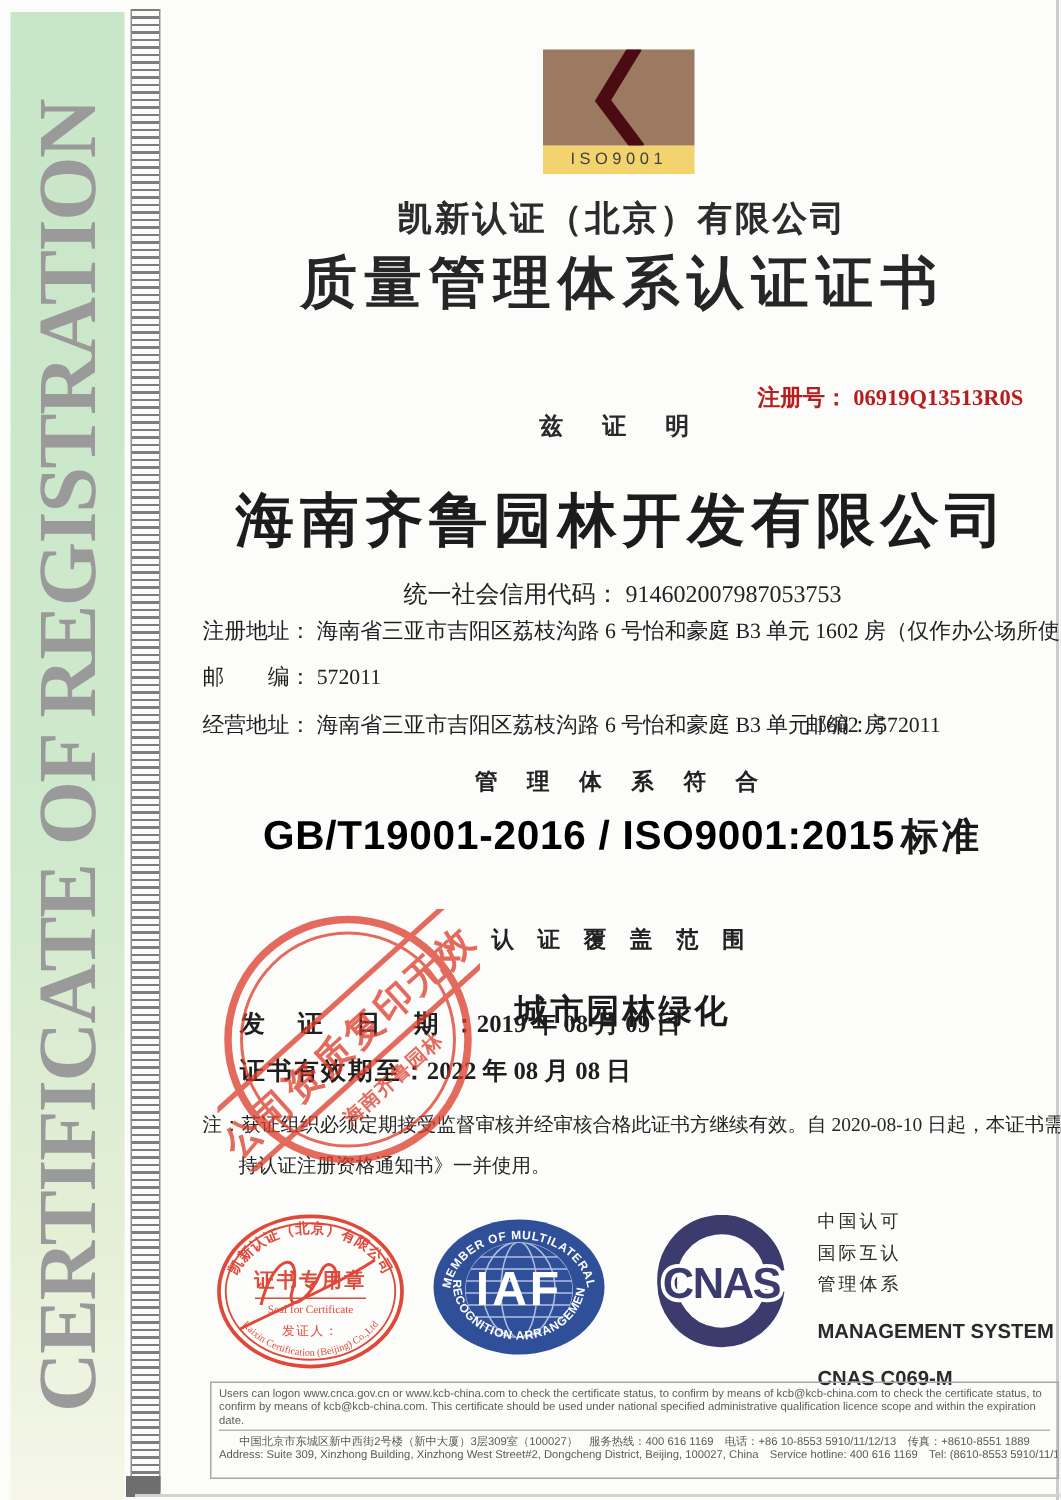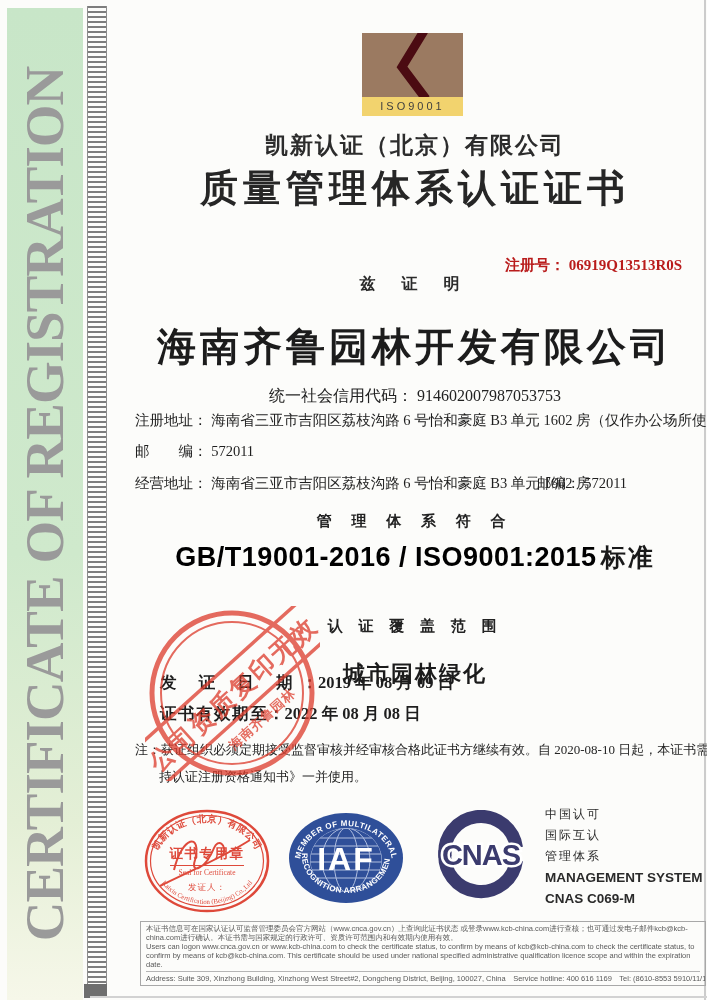--- a/index.html
+++ b/index.html
@@ -65,21 +65,21 @@
   .noteline { position:absolute; font-size:13px; color:#252525; white-space:nowrap; }
   .note1 { left:135px; top:741px; } .note2 { left:159px; top:768px; }
 
   
   .stamp-invalid { position:absolute; left:145px; top:606px; z-index:6; }
   .seal { position:absolute; left:142px; top:808px; }
   .iaf { position:absolute; left:287px; top:812px; }
   .cnas { position:absolute; left:427px; top:810px; }
   .accred { position:absolute; left:545px; top:806px; line-height:17px; }
   .accred .cn { font-size:12px; color:#2a2a2a; letter-spacing:2px; margin-bottom:4px; }
-  .accred .en { font-family:"Liberation Sans","DejaVu Sans",sans-serif; font-weight:bold; font-size:13.5px; color:#2a2a2a; margin-top:4px; }
+  .accred .en { font-family:"Liberation Sans","DejaVu Sans",sans-serif; font-weight:bold; font-size:13.5px; color:#2a2a2a; margin-top:14px; }
 
   
   .finebox {
     position:absolute; left:140px; top:921px; width:566px; height:65px;
     border:1px solid #a8a8a8; box-sizing:border-box; padding:2px 5px;
     font-family:"Liberation Sans","DejaVu Sans",sans-serif;
     font-size:7.5px; line-height:9px; color:#5a5a5a; overflow:hidden;
   }
   .finebox .divider { border-top:1px solid #b5b5b5; margin:2px 0; }
   .finebox .addr-line { text-align:center; white-space:nowrap; }
@@ -230,19 +230,19 @@
 
   <div class="accred">
     <div class="cn">中国认可</div>
     <div class="cn">国际互认</div>
     <div class="cn">管理体系</div>
     <div class="en">MANAGEMENT SYSTEM</div>
     <div class="en">CNAS C069-M</div>
   </div>
 
   <div class="finebox">
-    <div>本证书信息可在国家认证认可监督管理委员会官方网站（www.cnca.gov.cn）上查询此证书状态 或登录www.kcb-china.com进行查核；也可通过发电子邮件kcb@kcb-china.com进行确认。本证书需与国家规定的行政许可、资质许可范围内和有效期内使用有效。</div>
     <div>Users can logon www.cnca.gov.cn or www.kcb-china.com to check the certificate status, to confirm by means of kcb@kcb-china.com to check the certificate status, to confirm by means of kcb@kcb-china.com. This certificate should be used under national specified administrative qualification licence scope and within the expiration date.</div>
     <div class="divider"></div>
+    <div class="addr-line">中国北京市东城区新中西街2号楼（新中大厦）3层309室（100027）　服务热线：400 616 1169　电话：+86 10-8553 5910/11/12/13　传真：+8610-8551 1889</div>
     <div class="addr-line">Address: Suite 309, Xinzhong Building, Xinzhong West Street#2, Dongcheng District, Beijing, 100027, China　Service hotline: 400 616 1169　Tel: (8610-8553 5910/11/12/13　Fax: (8610-8551 1889</div>
   </div>
 
 </div>
 
 </body></html>

